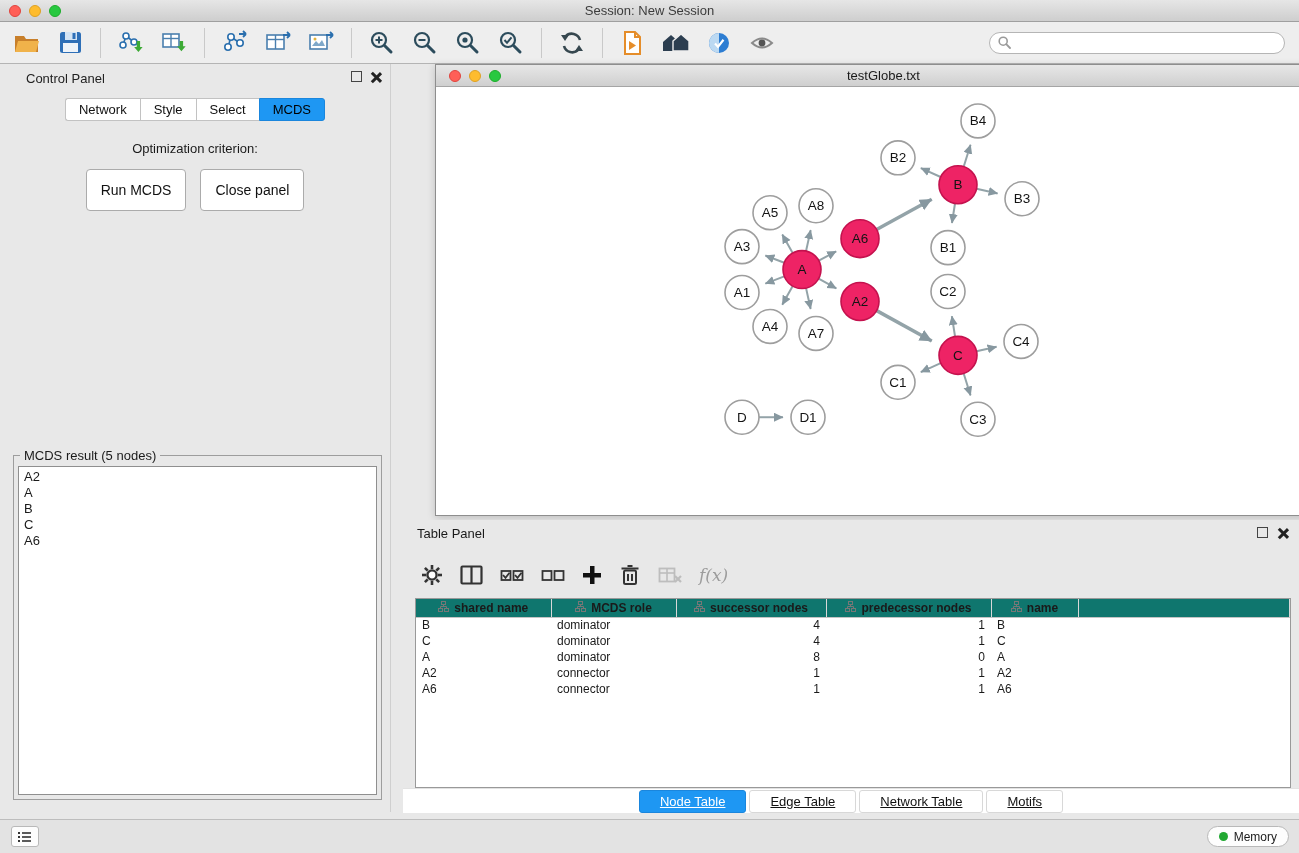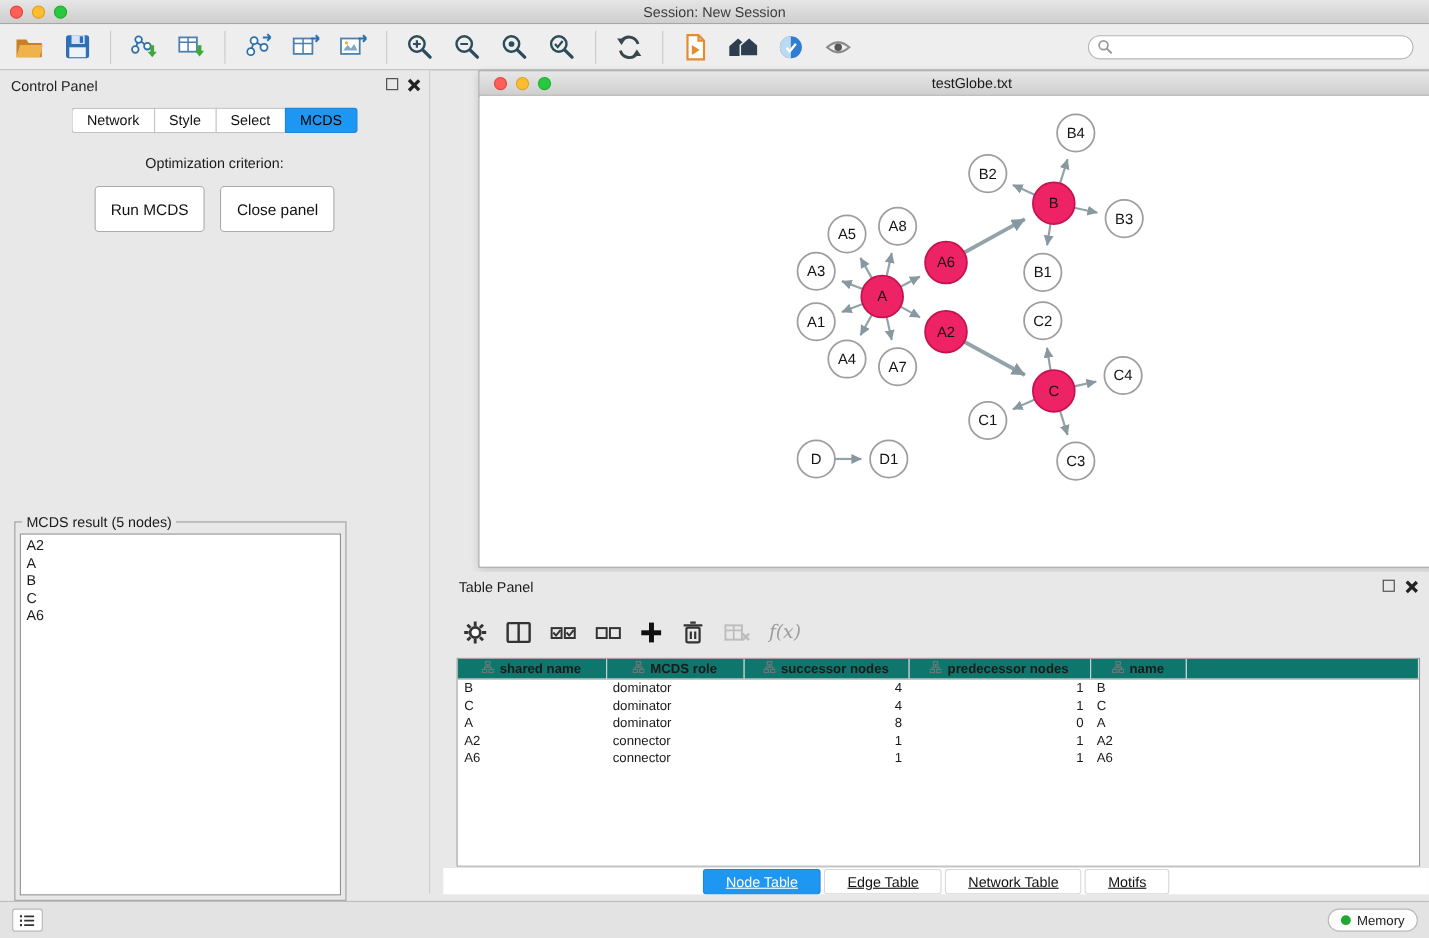--- a/index.html
+++ b/index.html
@@ -26,21 +26,21 @@
   .tb-sep { width:1px; height:30px; background:#c9c9c9; margin:0 4px; }
   .tb-spacer { flex:1; }
   .searchbox { width:296px; height:22px; background:#fff; border:1px solid #b5b5b5;
     border-radius:11px; display:flex; align-items:center; padding:0 8px; gap:5px; margin-right:4px; }
   .searchbox input { border:none; outline:none; flex:1; font-size:12px; background:transparent;
     font-family:"Liberation Sans","DejaVu Sans",sans-serif; }
 
   
   .control-panel { position:absolute; left:0; top:64px; width:391px; height:748px;
     background:#e8e8e8; border-right:1px solid #cfcfcf; }
-  .panel-head { position:relative; height:28px; display:flex; align-items:center; padding:0 10px; }
+  .panel-head { position:relative; height:28px; display:flex; align-items:center; padding:0 26px; }
   .panel-head .panel-title { font-size:13px; color:#222; }
   .panel-head .head-icons { position:absolute; right:8px; top:7px; display:flex; gap:8px; }
   .float-icon { width:11px; height:11px; border:1.5px solid #444; background:transparent; display:inline-block; }
   .close-x { width:12px; height:12px; position:relative; display:inline-block; }
   .close-x::before,.close-x::after { content:""; position:absolute; left:5px; top:0; width:2.5px; height:13px; background:#222; }
   .close-x::before { transform:rotate(45deg); }
   .close-x::after { transform:rotate(-45deg); }
 
   .cp-tabs { display:flex; justify-content:center; margin-top:6px; }
   .cp-tab { padding:3px 13px; font-size:13px; background:#fff; border:1px solid #c2c2c2; border-right:none; color:#111; cursor:default; }
@@ -54,21 +54,21 @@
   .dropdown .stepper { position:absolute; right:1px; top:1px; bottom:1px; width:17px;
     background:linear-gradient(#55aaf8,#1f7fe8); border-radius:0 3px 3px 0;
     display:flex; flex-direction:column; align-items:center; justify-content:center; gap:2px; }
   .stepper .up, .stepper .dn { width:0; height:0; border-left:4px solid transparent; border-right:4px solid transparent; }
   .stepper .up { border-bottom:5px solid #fff; }
   .stepper .dn { border-top:5px solid #fff; }
 
   .cp-buttons { display:flex; justify-content:center; gap:14px; margin-top:13px; }
   .btn { background:#fff; border:1px solid #ababab; border-radius:4px; padding:12px 14px; font-size:14px; color:#111; cursor:default; }
 
-  .result-box { position:absolute; left:13px; top:410px; width:302px; height:345px;
+  .result-box { position:absolute; left:13px; top:391px; width:369px; height:345px;
     border:1px solid #9d9d9d; }
   .result-legend { position:absolute; left:6px; top:-8px; background:#e8e8e8; padding:0 4px; font-size:13px; }
   .result-list { position:absolute; left:4px; right:4px; top:10px; bottom:4px; background:#fff;
     border:1px solid #8f8f8f; overflow:hidden; padding:2px 5px; }
   .result-item { font-size:13px; line-height:16px; }
 
   
   .network-window { position:absolute; left:403px; top:64px; width:897px; height:452px;
     border:1px solid #8e8e8e; background:#fff; box-shadow:0 2px 8px rgba(0,0,0,.18);margin-left:32px; }
   .nw-titlebar { height:22px; background:linear-gradient(#e7e7e7,#cfcfcf); border-bottom:1px solid #a5a5a5;

